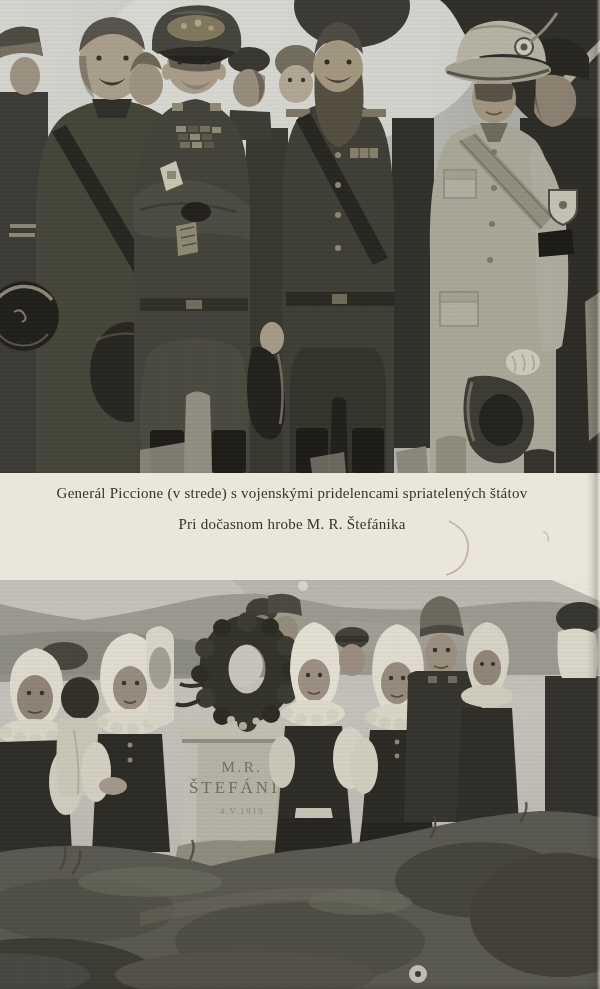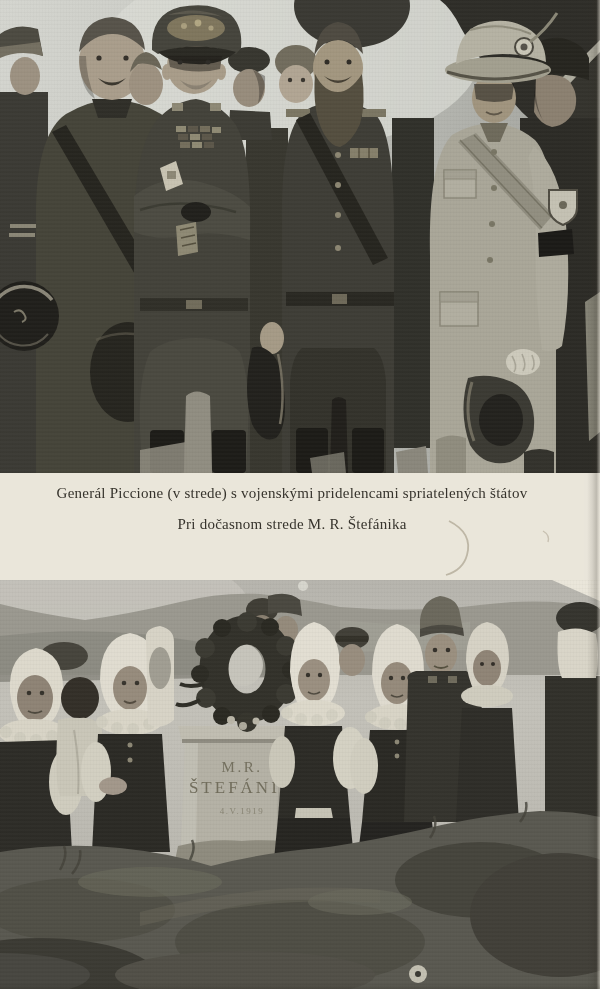--- a/index.html
+++ b/index.html
@@ -252,21 +252,21 @@
 
         <path d="M436,473 L436,440 Q450,432 466,438 L466,473 Z" fill="#8f8c7e"></path>
         <path d="M524,473 L524,452 Q540,446 554,452 L554,473 Z" fill="#33322c"></path>
       </g>
     </svg>
     <div class="grain"></div>
   </div>
 
   <div class="caption-strip">
     <div class="caption-line cap1">Generál Piccione (v strede) s vojenskými pridelencami spriatelených štátov</div>
-    <div class="caption-line cap3">Pri dočasnom strede M. R. Štefánika</div>
+    <div class="caption-line cap3">Pri dočasnom hrobe M. R. Štefánika</div>
     <svg class="pen-marks" width="600" height="107" viewBox="0 0 600 107">
       <path d="M449,48 q24,12 18,34 q-4,15 -21,20" stroke="#b3ab99" stroke-width="1.8" fill="none" opacity="0.8"></path>
       <path d="M543,58 q7,4 5,11" stroke="#b9b1a0" stroke-width="1.4" fill="none" opacity="0.7"></path>
     </svg>
   </div>
 
   <div class="photo photo-bottom">
     <svg width="600" height="409" viewBox="0 0 600 409">
 
       <ellipse cx="80" cy="28" rx="170" ry="62" fill="#c7c5bd" opacity="0.7"></ellipse>

